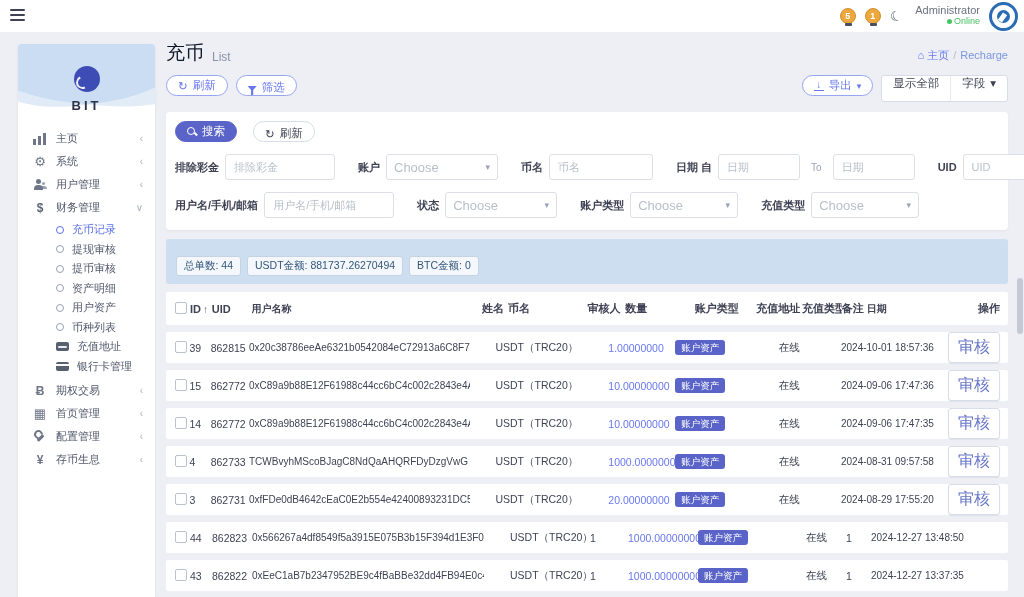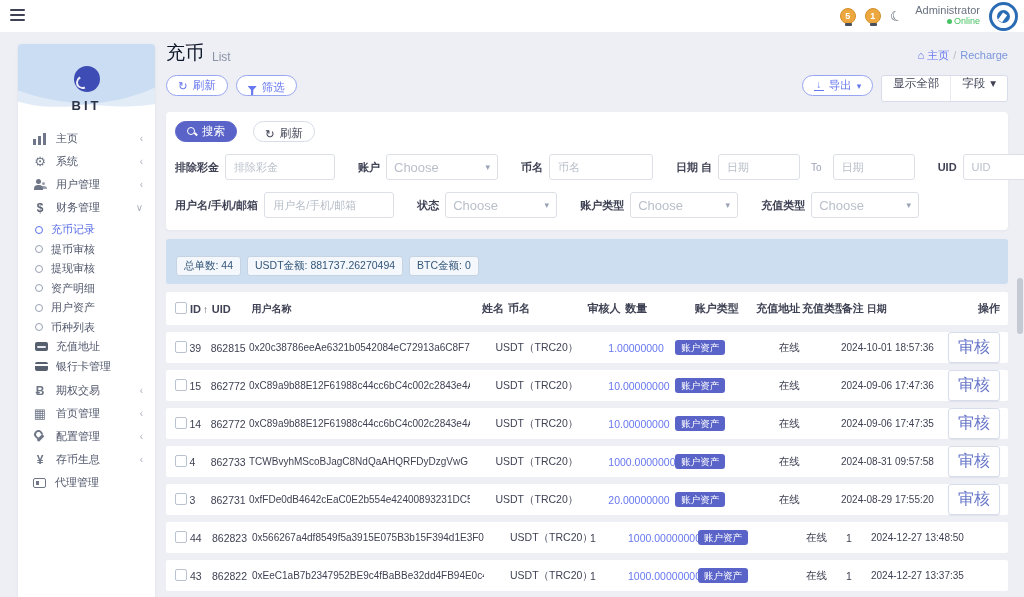--- a/index.html
+++ b/index.html
@@ -35,21 +35,21 @@
   .sb-logo { position:relative; text-align:center; padding-top:22px; }
   .logo-circle { position:relative; width:26px; height:26px; margin:0 auto; border-radius:50%; background:#3d4db5; }
   .logo-circle::after { content:""; position:absolute; left:2px; bottom:3px; width:9px; height:9px; border-radius:50%;
                         border:2px solid rgba(255,255,255,.9); border-top-color:transparent; border-right-color:transparent; transform:rotate(20deg); }
   .logo-text { margin-top:6px; font-size:13px; font-weight:bold; letter-spacing:3px; color:#2c3247; }
   .sb-menu { margin-top:14px; }
   .sb-item { display:flex; align-items:center; height:23px; padding:0 12px 0 15px; cursor:pointer; }
   .sb-item .sb-label { font-size:11px; color:#51586c; margin-left:9px; flex:1; white-space:nowrap; }
   .sb-chev { font-size:10px; color:#aab1c0; }
   .sb-sub { padding:1px 0 3px 0; }
-  .sb-subitem { display:flex; align-items:center; height:19.5px; padding-left:17px; cursor:pointer;text-align:right; }
+  .sb-subitem { display:flex; align-items:center; height:19.5px; padding-left:38px; cursor:pointer;text-align:right; }
   .sb-subitem .sb-label { font-size:11px; color:#51586c; margin-left:8px; white-space:nowrap; }
   .sb-subitem.active .sb-label { color:#5b6fe8; }
   .sb-subitem.active .ic-circle { border-color:#5b6fe8; }
 
   
   .ic { display:inline-flex; width:14px; height:13px; align-items:center; justify-content:center; color:#6e7687; font-size:12px; flex:none; }
   .ic-chart { background:
       linear-gradient(#6e7687,#6e7687) left bottom/3px 6px no-repeat,
       linear-gradient(#6e7687,#6e7687) 5px bottom/3px 9px no-repeat,
       linear-gradient(#6e7687,#6e7687) 10px bottom/3px 12px no-repeat; }
@@ -202,25 +202,25 @@
           <span class="sb-label">财务管理</span>
           <span class="sb-chev">∨</span>
         </div>
         <div class="sb-sub">
           <div class="sb-subitem active">
             <span class="ic ic-circle"></span>
             <span class="sb-label">充币记录</span>
           </div>
           <div class="sb-subitem">
             <span class="ic ic-circle"></span>
+            <span class="sb-label">提现审核</span>
+          </div>
+          <div class="sb-subitem">
+            <span class="ic ic-circle"></span>
             <span class="sb-label">提币审核</span>
-          </div>
-          <div class="sb-subitem">
-            <span class="ic ic-circle"></span>
-            <span class="sb-label">提现审核</span>
           </div>
           <div class="sb-subitem">
             <span class="ic ic-circle"></span>
             <span class="sb-label">资产明细</span>
           </div>
           <div class="sb-subitem">
             <span class="ic ic-circle"></span>
             <span class="sb-label">用户资产</span>
           </div>
           <div class="sb-subitem">
@@ -248,24 +248,20 @@
         </div>
         <div class="sb-item">
           <span class="ic ic-wrench"></span>
           <span class="sb-label">配置管理</span>
           <span class="sb-chev">‹</span>
         </div>
         <div class="sb-item">
           <span class="ic ic-yen"></span>
           <span class="sb-label">存币生息</span>
           <span class="sb-chev">‹</span>
-        </div>
-        <div class="sb-item">
-          <span class="ic ic-idcard"></span>
-          <span class="sb-label">代理管理</span>
         </div>
       </div>
   </div>
 
   <div class="main">
 
     <div class="page-head">
       <span class="page-title">充币</span>
       <span class="page-sub">List</span>
       <span class="breadcrumb">

